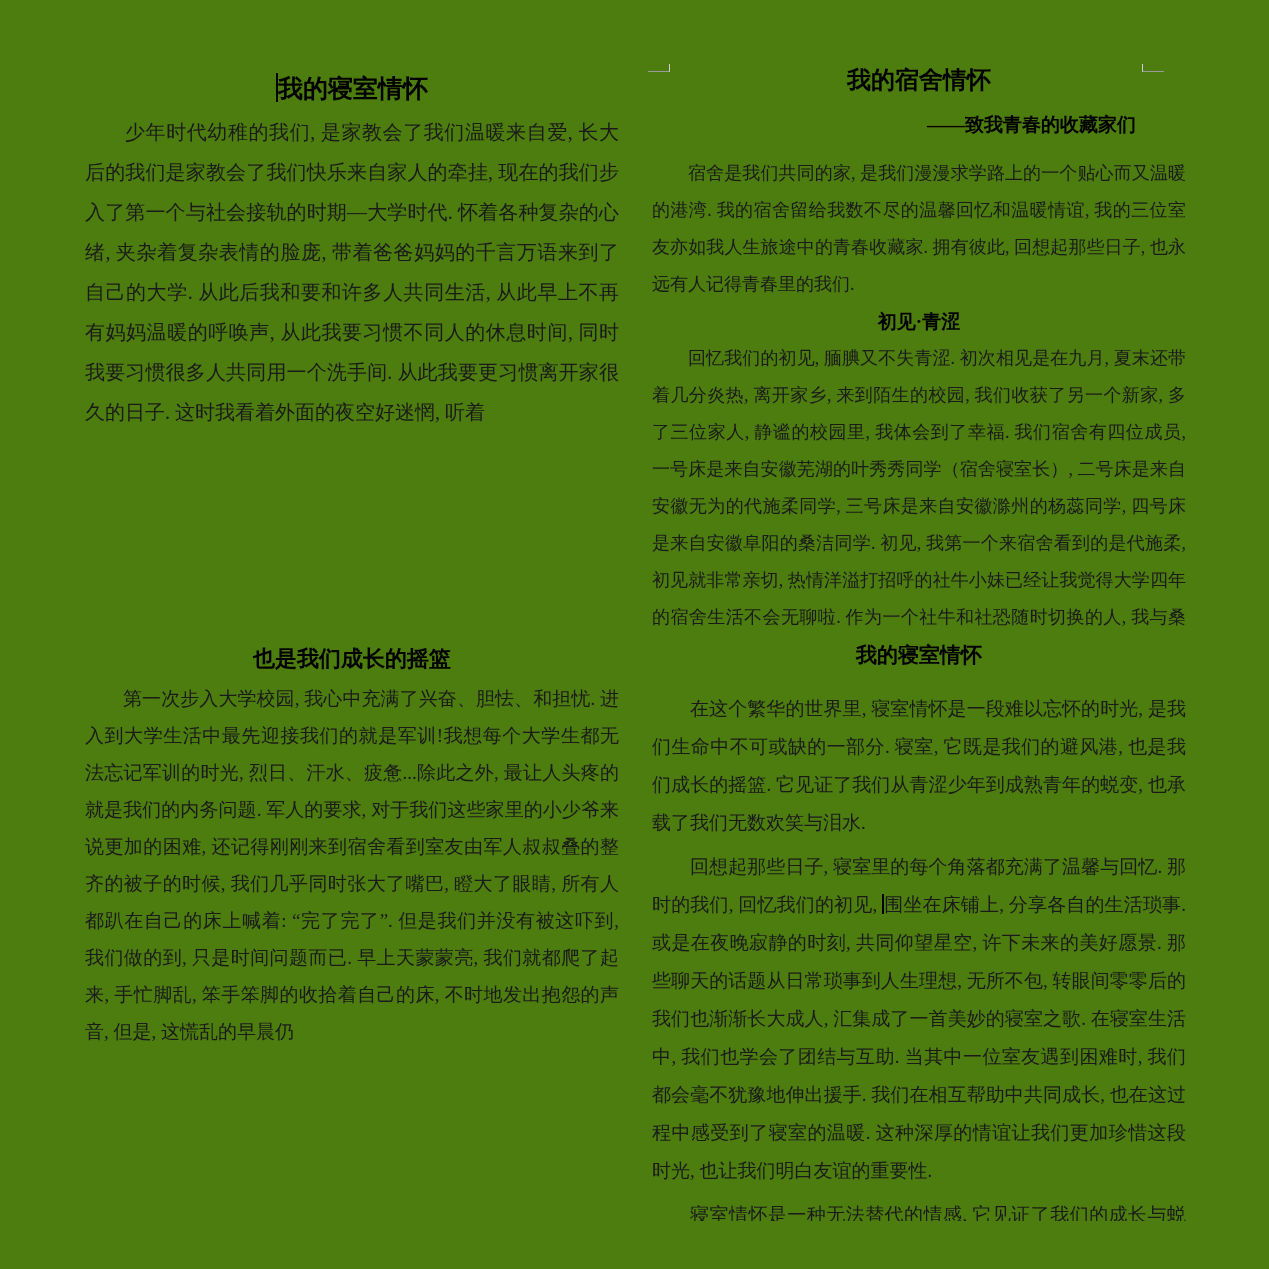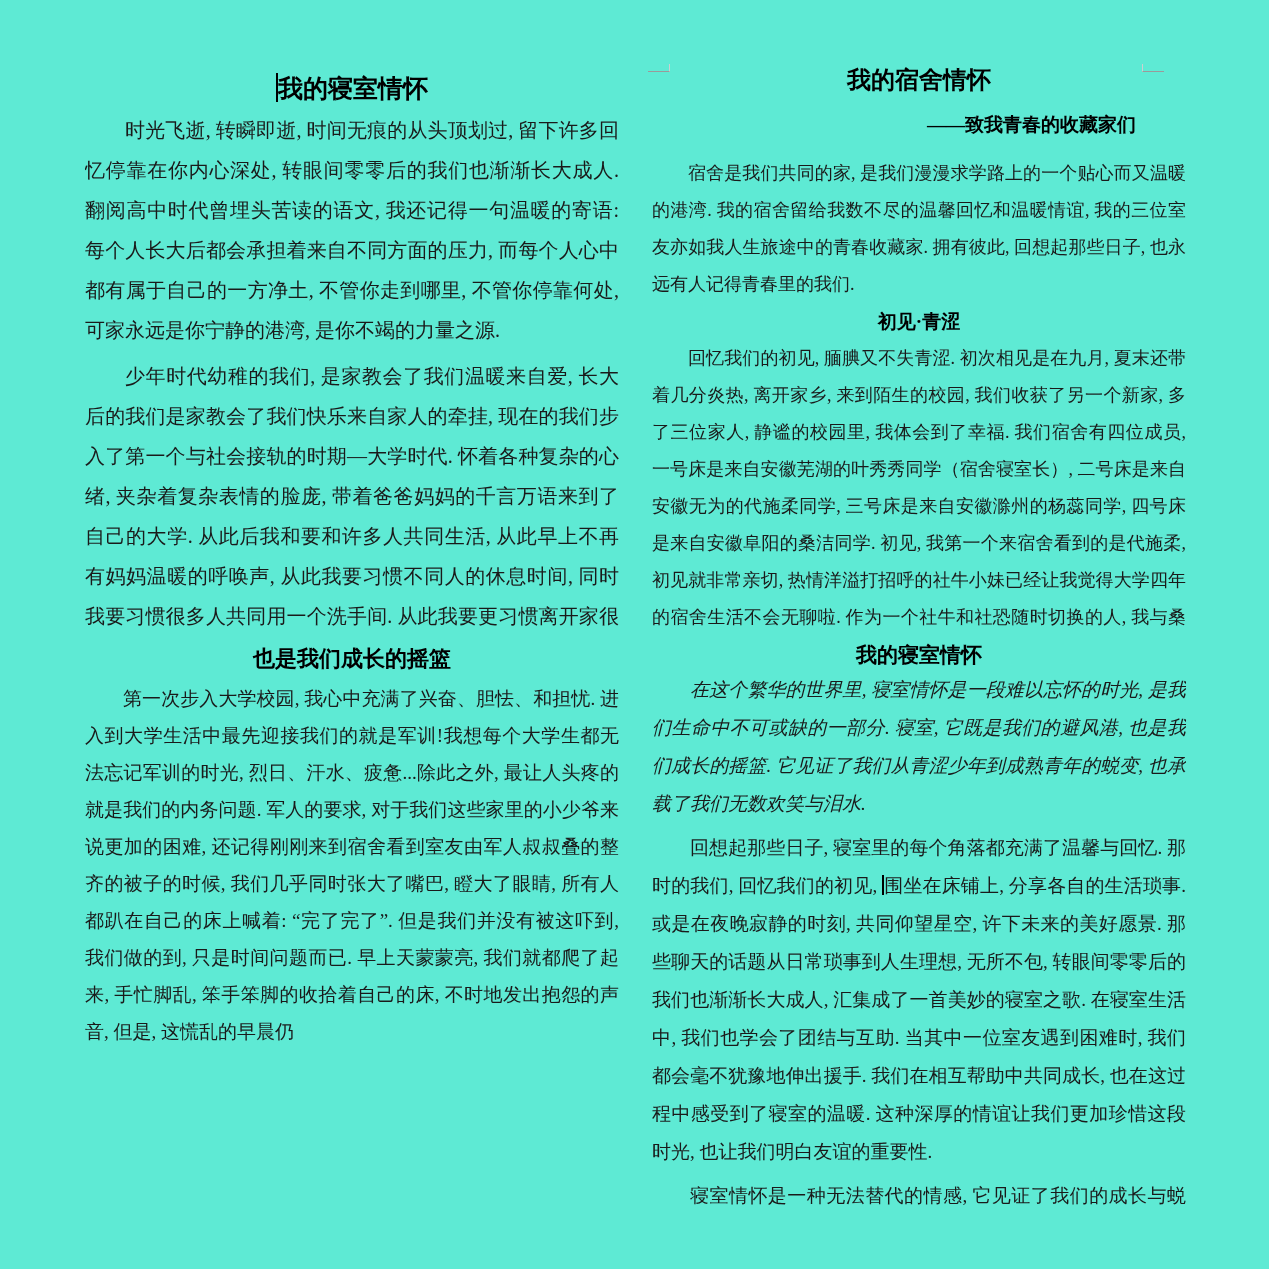--- a/index.html
+++ b/index.html
@@ -1,20 +1,20 @@
 <!DOCTYPE html>
 <html><head>
 <meta charset="utf-8">
 <style>
   html, body { margin: 0; padding: 0; background: #ffffff; }
   .canvas {
     position: relative;
     width: 1269px;
     height: 1269px;
-    background: #5eead4;
+    background: #4d7c0f;
     font-family: "Liberation Serif", "DejaVu Serif", serif;
     color: #1a1a1a;
     overflow: hidden;
   }
   .page {
     position: absolute;
     overflow: hidden;
     text-align: justify;
     text-align-last: left;
   }
@@ -51,21 +51,21 @@
                   font-weight: bold; color: #000; }
   #page3 .p1 { margin-top: 4px; }
   #page3 .p2 { margin-top: 6px; }
 
   
   #page4 { left: 652px; top: 636px; width: 534px; height: 585px;
            font-size: 19px; line-height: 38px; }
   #page4 .title { font-size: 21px; line-height: 30px; margin: 4px 0 0;
                   text-align: center; text-align-last: center;
                   font-weight: bold; color: #000; }
-  #page4 .p1 { margin-top: 1px; font-style: italic; }
+  #page4 .p1 { margin-top: 20px; }
   #page4 .p2 { margin-top: 6px; }
   #page4 .p3 { margin-top: 6px; }
 
   
   .caret {
     display: inline-block;
     width: 2px;
     height: 1.15em;
     background: #000;
     vertical-align: -0.18em;
@@ -86,21 +86,20 @@
 </head>
 <body>
 
 <div class="canvas">
 
   <div class="margin-mark left"></div>
   <div class="margin-mark right"></div>
 
   <div class="page" id="page1">
     <div class="title"><span class="caret"></span><span>我的寝室情怀</span></div>
-    <p class="p1">时光飞逝, 转瞬即逝, 时间无痕的从头顶划过, 留下许多回忆停靠在你内心深处, 转眼间零零后的我们也渐渐长大成人. 翻阅高中时代曾埋头苦读的语文, 我还记得一句温暖的寄语: 每个人长大后都会承担着来自不同方面的压力, 而每个人心中都有属于自己的一方净土, 不管你走到哪里, 不管你停靠何处, 可家永远是你宁静的港湾, 是你不竭的力量之源.</p>
     <p class="p2">少年时代幼稚的我们, 是家教会了我们温暖来自爱, 长大后的我们是家教会了我们快乐来自家人的牵挂, 现在的我们步入了第一个与社会接轨的时期—大学时代. 怀着各种复杂的心绪, 夹杂着复杂表情的脸庞, 带着爸爸妈妈的千言万语来到了自己的大学. 从此后我和要和许多人共同生活, 从此早上不再有妈妈温暖的呼唤声, 从此我要习惯不同人的休息时间, 同时我要习惯很多人共同用一个洗手间. 从此我要更习惯离开家很久的日子. 这时我看着外面的夜空好迷惘, 听着</p>
   </div>
 
   <div class="page" id="page2">
     <div class="title">我的宿舍情怀</div>
     <p class="subtitle">——致我青春的收藏家们</p>
     <p>宿舍是我们共同的家, 是我们漫漫求学路上的一个贴心而又温暖的港湾. 我的宿舍留给我数不尽的温馨回忆和温暖情谊, 我的三位室友亦如我人生旅途中的青春收藏家. 拥有彼此, 回想起那些日子, 也永远有人记得青春里的我们.</p>
     <p class="section-heading">初见·青涩</p>
     <p>回忆我们的初见, 腼腆又不失青涩. 初次相见是在九月, 夏末还带着几分炎热, 离开家乡, 来到陌生的校园, 我们收获了另一个新家, 多了三位家人, 静谧的校园里, 我体会到了幸福. 我们宿舍有四位成员, 一号床是来自安徽芜湖的叶秀秀同学（宿舍寝室长）, 二号床是来自安徽无为的代施柔同学, 三号床是来自安徽滁州的杨蕊同学, 四号床是来自安徽阜阳的桑洁同学. 初见, 我第一个来宿舍看到的是代施柔, 初见就非常亲切, 热情洋溢打招呼的社牛小妹已经让我觉得大学四年的宿舍生活不会无聊啦. 作为一个社牛和社恐随时切换的人, 我与桑洁和叶秀秀的见面就显得正常了许多, 那时候的我们真是温柔</p>
   </div>

